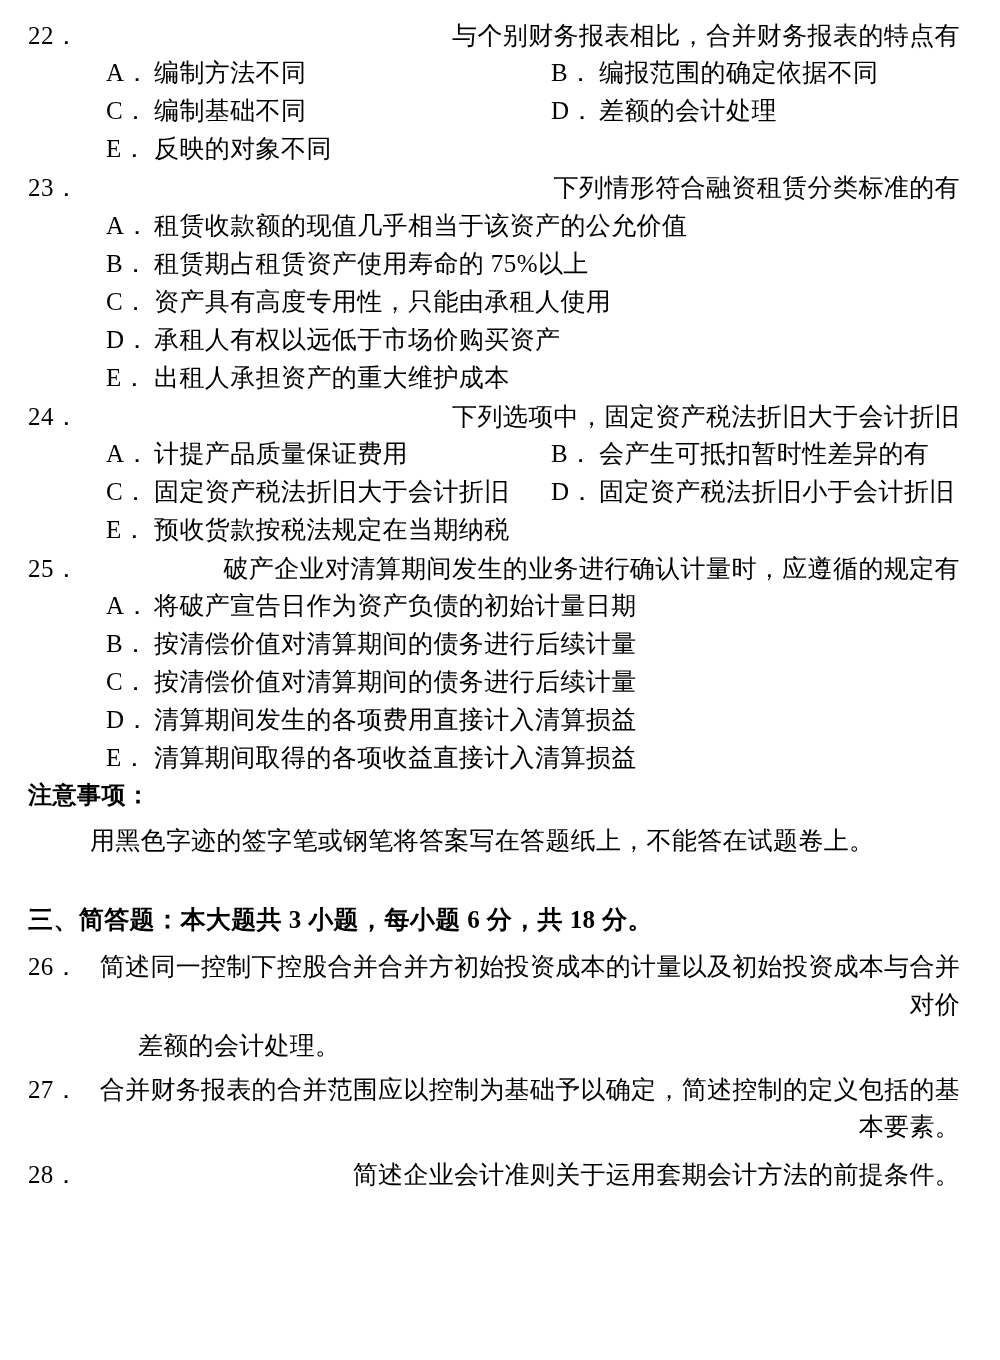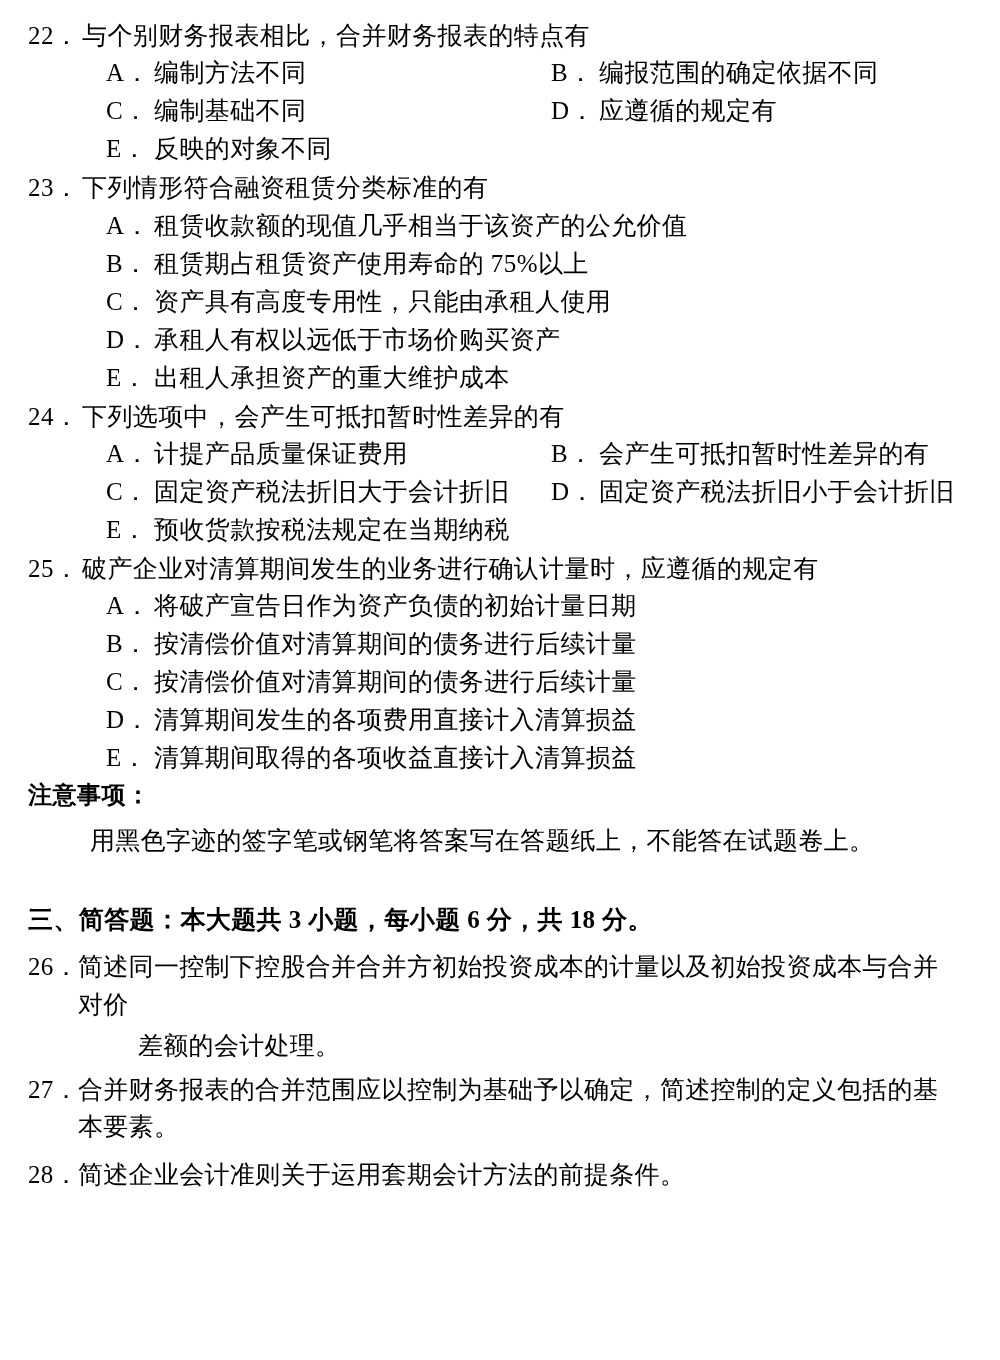--- a/index.html
+++ b/index.html
@@ -32,20 +32,21 @@
     letter-spacing: 0.4px;
   }
   .q-num {
     flex: 0 0 auto;
     width: 54px;
     text-align: left;
     white-space: nowrap;
   }
   .q-text {
     flex: 1 1 auto;
+    text-align: right;
   }
   .opts-one {
     padding-left: 78px;
   }
   .opt-row {
     display: flex;
     font-size: 25px;
     line-height: 1.52;
     letter-spacing: 0.4px;
   }
@@ -138,21 +139,21 @@
           <span class="opt-text">编报范围的确定依据不同</span>
         </div>
       </div>
       <div class="opt-row two-col">
         <div class="opt">
           <span class="opt-label">C．</span>
           <span class="opt-text">编制基础不同</span>
         </div>
         <div class="opt">
           <span class="opt-label">D．</span>
-          <span class="opt-text">应遵循的规定有</span>
+          <span class="opt-text">差额的会计处理</span>
         </div>
       </div>
       <div class="opt-row">
         <div class="opt">
           <span class="opt-label">E．</span>
           <span class="opt-text">反映的对象不同</span>
         </div>
       </div>
     </div>
   </div>
@@ -192,21 +193,21 @@
           <span class="opt-label">E．</span>
           <span class="opt-text">出租人承担资产的重大维护成本</span>
         </div>
       </div>
     </div>
   </div>
 
   <div class="q-block">
     <div class="q-stem">
       <span class="q-num">24．</span>
-      <span class="q-text">下列选项中，会产生可抵扣暂时性差异的有</span>
+      <span class="q-text">下列选项中，固定资产税法折旧大于会计折旧</span>
     </div>
     <div class="opts-one">
       <div class="opt-row two-col">
         <div class="opt">
           <span class="opt-label">A．</span>
           <span class="opt-text">计提产品质量保证费用</span>
         </div>
         <div class="opt">
           <span class="opt-label">B．</span>
           <span class="opt-text">会产生可抵扣暂时性差异的有</span>

